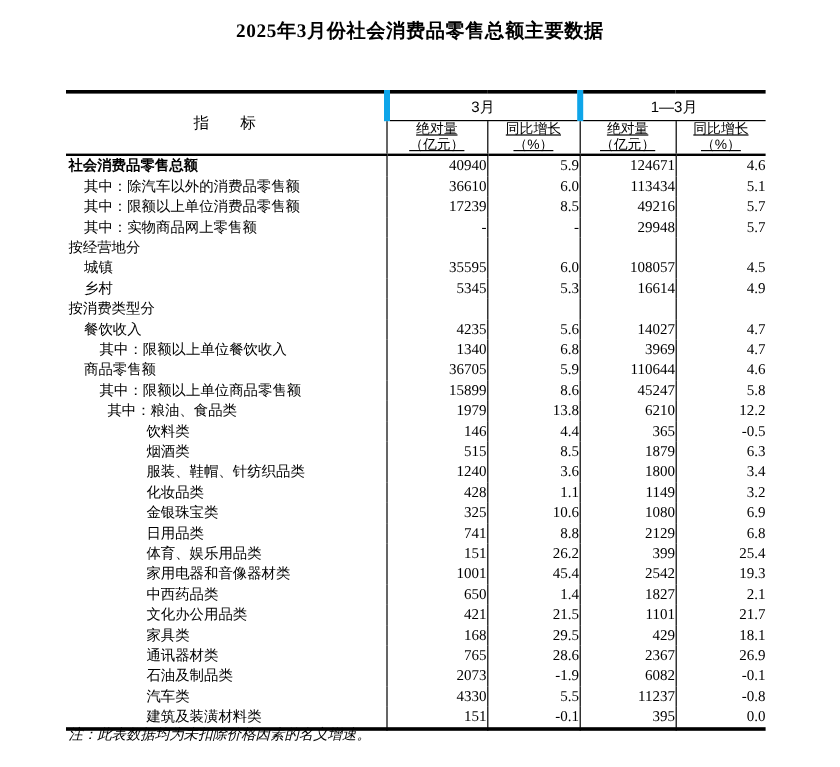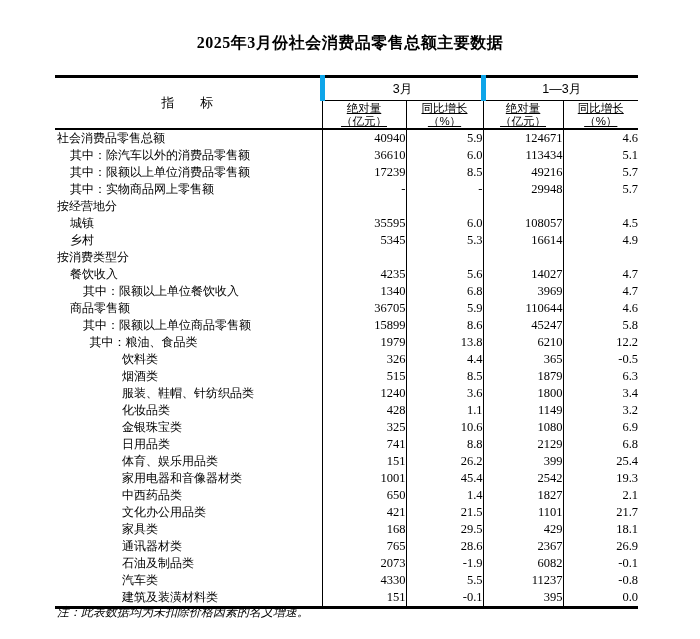--- a/index.html
+++ b/index.html
@@ -7,21 +7,21 @@
     position: relative;
     width: 700px;
     height: 639px;
     background: #ffffff;
     color: #000;
     font-family: "Liberation Sans", "DejaVu Sans", sans-serif;
     overflow: hidden;
   }
   .title {
     position: absolute;
-    top: 33px;
+    top: 16px;
     left: 0;
     width: 100%;
     margin: 0;
     text-align: center;
     font-size: 16px;
     font-weight: bold;
     font-family: "Liberation Serif", "DejaVu Serif", serif;
     letter-spacing: 0.5px;
   }
   table.stats {
@@ -60,21 +60,21 @@
     border-left: 1px solid #000;
     border-bottom: 2px solid #000;
     text-decoration: underline;
   }
   tbody td { height: 17px; font-size: 12px; }
   td.label {
     text-align: left;
     white-space: nowrap;
     overflow: hidden;
   }
-  td.label.bold { font-weight: normal; margin-top: 22px; }
+  td.label.bold { font-weight: bold; margin-top: 22px; }
   td.num {
     text-align: right;
     padding-right: 6px;
     border-left: 1px solid #000;
     font-family: "Liberation Serif", "DejaVu Serif", serif;
     font-size: 12.5px;
   }
   .note {
     position: absolute;
     left: 57px;
@@ -212,21 +212,21 @@
   </tr>
         <tr>
     <td class="label" style="padding-left: 34.5px;">其中：粮油、食品类</td>
     <td class="num">1979</td>
     <td class="num">13.8</td>
     <td class="num">6210</td>
     <td class="num">12.2</td>
   </tr>
         <tr>
     <td class="label" style="padding-left: 67px;">饮料类</td>
-    <td class="num">326</td>
+    <td class="num">146</td>
     <td class="num">4.4</td>
     <td class="num">365</td>
     <td class="num">-0.5</td>
   </tr>
         <tr>
     <td class="label" style="padding-left: 67px;">烟酒类</td>
     <td class="num">515</td>
     <td class="num">8.5</td>
     <td class="num">1879</td>
     <td class="num">6.3</td>

